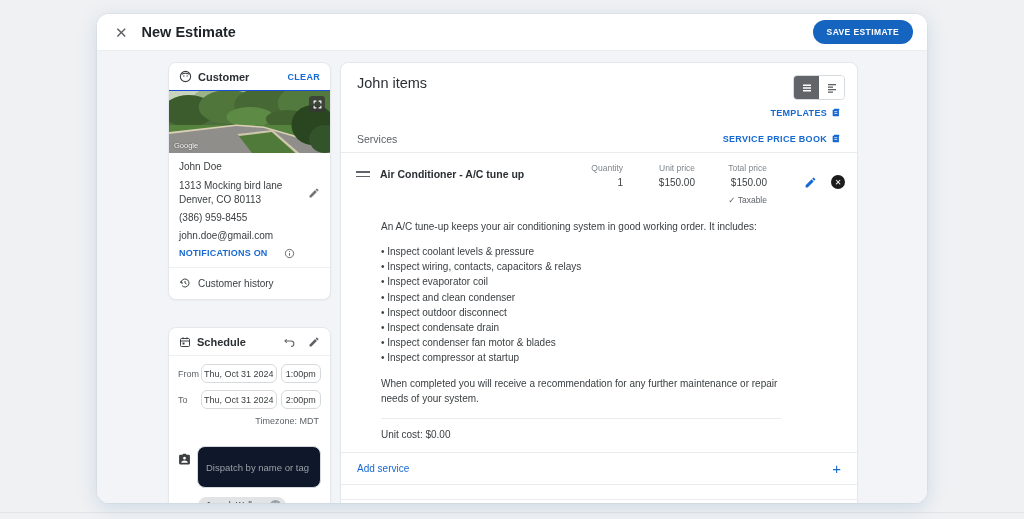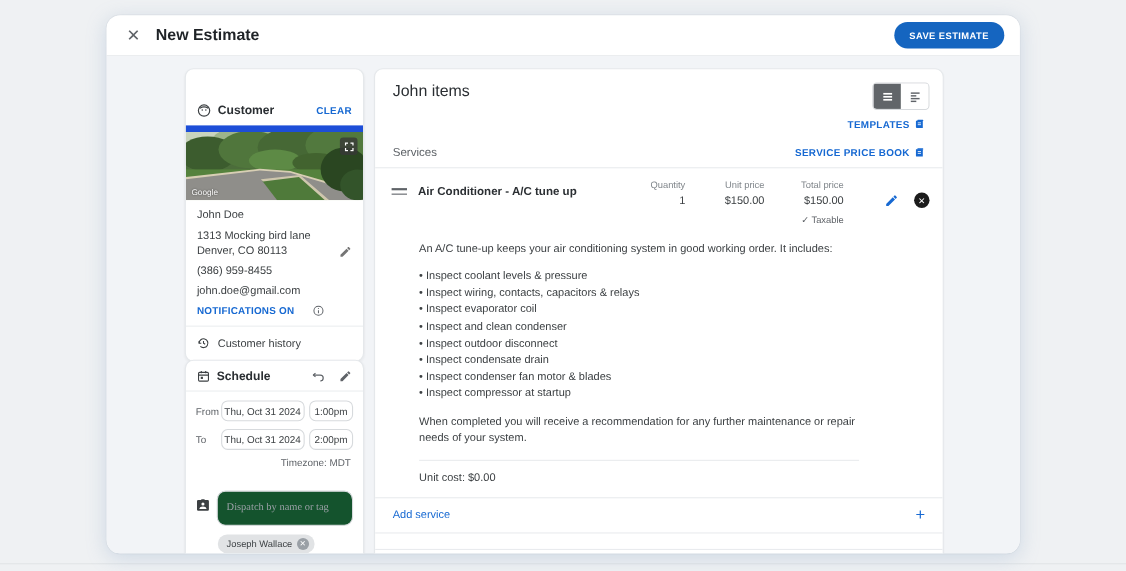--- a/index.html
+++ b/index.html
@@ -18,34 +18,34 @@
   .save-btn { background:#1565c0; color:#fff; border:none; border-radius:14px; font-family:inherit;
               font-size:8.5px; font-weight:bold; letter-spacing:.4px; padding:7px 14px; cursor:pointer; }
   .modal-body { position:absolute; top:37px; left:0; right:0; bottom:0; background:#f2f4f7;
                 border-radius:0 0 12px 12px; overflow:hidden; }
 
   
   .card { position:absolute; background:#fff; border:1px solid #e5e8eb; border-radius:8px;
           box-shadow:0 1px 2px rgba(0,0,0,.04); }
   .card-hd { display:flex; align-items:center; gap:6px; padding:7px 10px; }
   .card-hd-title { font-size:11px; font-weight:bold; color:#2b2f33; }
-  .hd-divider { border-bottom:6px solid #1d4ed8;margin-top:24px; }
+  .hd-divider { border-bottom:1px solid #1d4ed8; }
 
   
   .customer-card { left:71px; top:11px; width:163px; }
   .clear-link { margin-left:auto; font-size:9px; font-weight:bold; color:#1769d2; letter-spacing:.3px; cursor:pointer; }
   .street { position:relative; width:100%; height:62px; overflow:hidden; }
   .street svg.scene { display:block; width:100%; height:100%; }
   .fullscreen-btn { position:absolute; top:5px; right:5px; width:16px; height:16px; background:rgba(55,55,55,.78);
                     border-radius:3px; display:flex; align-items:center; justify-content:center; cursor:pointer; }
   .google-mark { position:absolute; left:5px; bottom:3px; color:#fff; font-size:7.5px; opacity:.95;
                  text-shadow:0 0 2px rgba(0,0,0,.6); }
   .cust-details { padding:8px 10px 6px; font-size:10px; color:#3c4043; }
   .cust-name { margin-bottom:7px; }
-  .addr-row { display:flex; margin-bottom:6px;align-items:flex-end; }
+  .addr-row { display:flex; margin-bottom:6px; }
   .addr-lines { flex:1; line-height:1.35; }
   .icon-btn { background:none; border:none; padding:0; cursor:pointer; display:inline-flex; align-items:center; justify-content:center; }
   .cust-phone, .cust-email { margin-bottom:7px; }
   .notif-row { display:flex; align-items:flex-start; gap:16px; margin:2px 0 8px; }
   .notif-link { font-size:9px; font-weight:bold; color:#1769d2; letter-spacing:.2px; cursor:pointer; }
   .cust-divider { border-top:1px solid #eceef0; margin:0 -10px; }
   .history-row { display:flex; align-items:center; gap:7px; padding:9px 0 4px; cursor:pointer; }
   .history-label { font-size:10px; color:#3c4043; }
 
   
@@ -54,22 +54,22 @@
   .sched-actions { margin-left:auto; display:flex; gap:12px; align-items:center; }
   .sched-body { padding:8px 9px 9px; }
   .dt-row { display:flex; align-items:center; margin-bottom:7px; }
   .dt-label { width:25px; font-size:9px; color:#5f6368; }
   .field { border:1px solid #d7dadd; border-radius:6px; background:#fff; font-size:9px; color:#3c4043;
            display:flex; align-items:center; justify-content:center; cursor:text; }
   .date-field { width:83px; height:19px; margin-right:4px; }
   .time-field { width:44px; height:19px; }
   .tz { text-align:right; font-size:9px; color:#5f6368; margin:1px 2px 20px 0; }
   .dispatch-row { display:flex; align-items:flex-start; gap:6px; }
-  .dispatch-box { flex:1; border:1px solid #d7dadd; border-radius:8px; height:32px; padding:0 8px;
-                  font-size:9.5px; color:#9aa0a6; display:flex; align-items:center; background:#14532d; width:100%; font-family:Liberation Serif, serif; }
+  .dispatch-box { flex:1; border:1px solid #d7dadd; border-radius:8px; height:42px; padding:0 8px;
+                  font-size:9.5px; color:#9aa0a6; display:flex; align-items:center; background:#0f172a; width:100%; font-family:Liberation Sans, sans-serif; }
   input.dispatch-box::placeholder { color:#9aa0a6; }
   .chip-row { margin:6px 0 8px 20px; }
   .chip { display:inline-flex; align-items:center; gap:4px; background:#e1e3e5; border-radius:10px;
           padding:3px 5px 3px 8px; font-size:8.5px; color:#3c4043; }
   .chip-x { width:11px; height:11px; border-radius:50%; background:#9aa0a6; color:#fff; font-size:7px;
             display:flex; align-items:center; justify-content:center; cursor:pointer; }
   .notify-row { display:flex; align-items:center; gap:7px; padding:2px 0 4px 2px; }
   .checkbox { width:12px; height:12px; border:1.5px solid #5f6368; border-radius:2px; background:#fff; cursor:pointer; }
   .notify-label { font-size:10px; color:#3c4043; }
 

